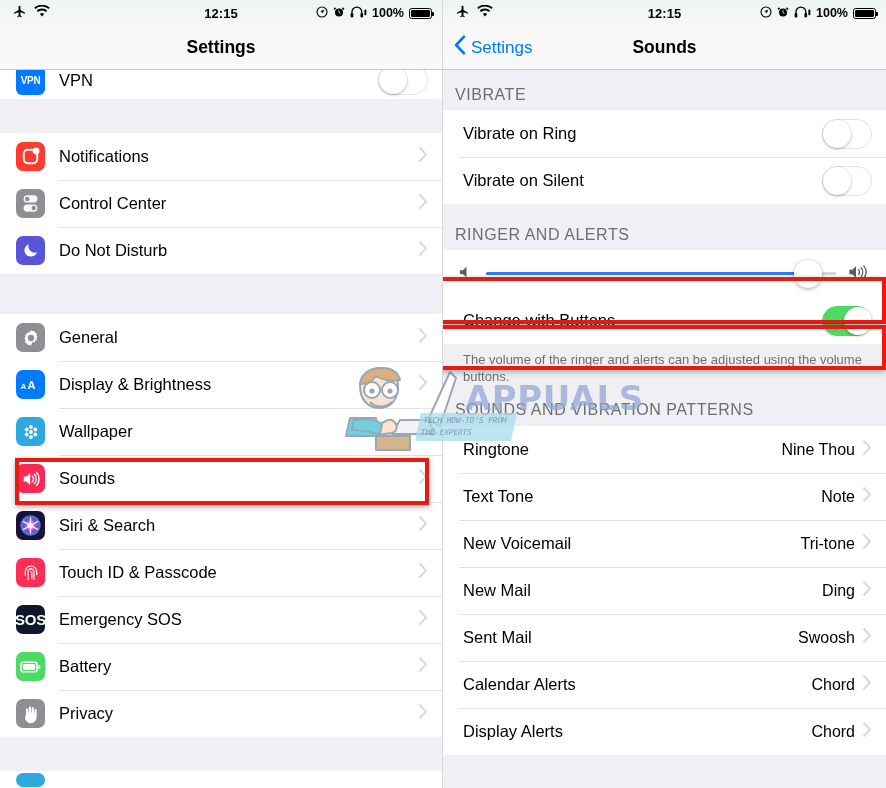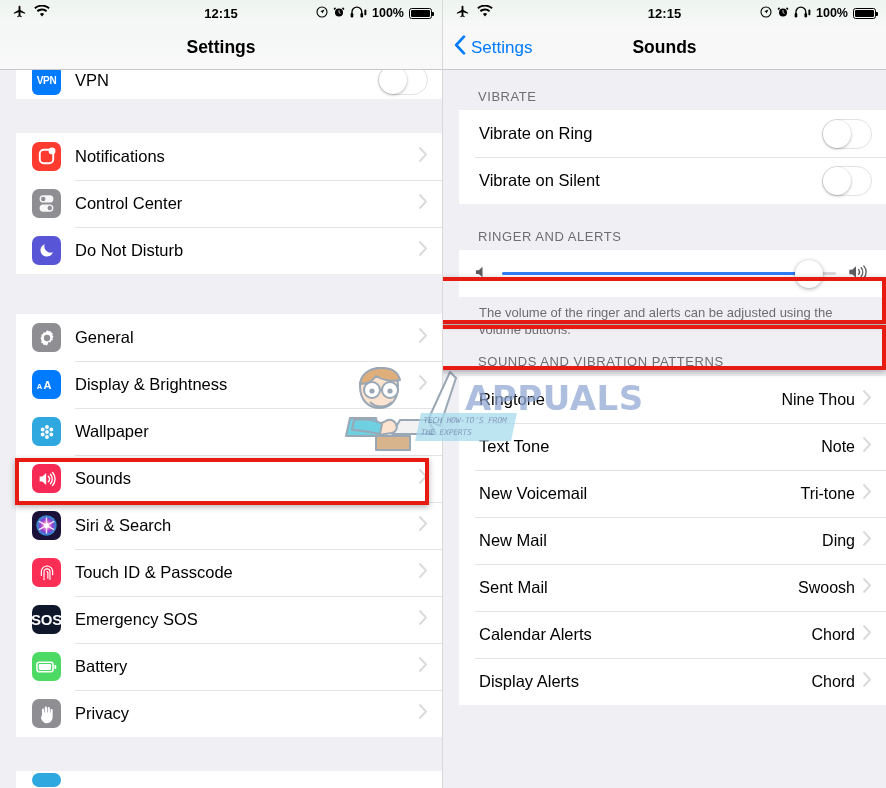--- a/index.html
+++ b/index.html
@@ -47,43 +47,43 @@
     position: absolute; left: 0; right: 0; text-align: center;
     font-size: 17.5px; font-weight: bold; color: #000;
   }
   .nav-back {
     display: flex; align-items: center; gap: 5px;
     padding-left: 11px; color: #007aff; font-size: 17px; z-index: 3;
   }
   .nav-back .chev { display:block; }
 
   
-  .scroll { position: absolute; top: 70px; bottom: 0; left: 0; right: 0; background: #efeff4; overflow: hidden; margin-left: 16px; }
+  .scroll { position: absolute; top: 70px; bottom: 0; left: 0; right: 0; background: #efeff4; overflow: hidden; }
   .gap { background: #efeff4; }
   .group { background: #fff; }
   .row {
     display: flex; align-items: center; height: 47px;
     background: #fff; padding-left: 16px; position: relative;
   }
   .row + .row::before {
     content: ""; position: absolute; top: 0; left: 59px; right: 0; height: 1px; background: #e3e3e6;
   }
   .row.noicon + .row.noicon::before { left: 16px; }
   .row.noicon { padding-left: 20px; }
   .ico {
     width: 29px; height: 29px; border-radius: 7px; flex: none;
     margin-right: 14px; display: flex; align-items: center; justify-content: center;
     color: #fff; overflow: hidden; position: relative;
   }
   .lbl { font-size: 16.5px; color: #000; flex: 1; }
   .val { font-size: 16px; color: #000000; margin-right: 7px; }
   .chevron { margin-right: 14px; opacity: .32; flex: none; }
   .hdr {
-    font-size: 13px; color: #6d6d72; letter-spacing: .55px;
-    padding: 0 0 6px 19px; display: flex; align-items: flex-end; height: 100%;
+    font-size: 16px; color: #6d6d72; letter-spacing: .55px;
+    padding: 0 0 6px 12px; display: flex; align-items: flex-end; height: 100%;
   }
   .footer {
     font-size: 13px; color: #6d6d72; line-height: 1.32;
     padding: 7px 22px 0 20px;
   }
 
   
   .toggle {
     width: 50px; height: 30px; border-radius: 16px; flex: none;
     margin-right: 14px; position: relative;
@@ -479,20 +479,26 @@
           <span>
             <svg width="24" height="16" viewBox="0 0 26 18">
                 <path fill="#5b5b60" d="M1 6.5h3.2L8.5 2.4v13.2L4.2 11.5H1z"></path>
                 <g fill="none" stroke="#5b5b60" stroke-width="1.5" stroke-linecap="round">
                   <path d="M11.4 6.3a4.2 4.2 0 0 1 0 5.4"></path>
                   <path d="M14.3 4.2a7.2 7.2 0 0 1 0 9.6"></path>
                   <path d="M17.2 2.1a10.2 10.2 0 0 1 0 13.8"></path>
                 </g>
               </svg>
           </span>
+        </div>
+        <div class="row noicon">
+          <span class="lbl">Change with Buttons</span>
+          <span class="toggle on">
+              <i></i>
+            </span>
         </div>
       </div>
 
       <div class="footer">The volume of the ringer and alerts can be adjusted using the volume buttons.</div>
 
       <div class="hdr" style="height:auto;padding-top:16px;padding-bottom:7px;">SOUNDS AND VIBRATION PATTERNS</div>
 
       <div class="group">
         <div class="row noicon">
           <span class="lbl">Ringtone</span>

